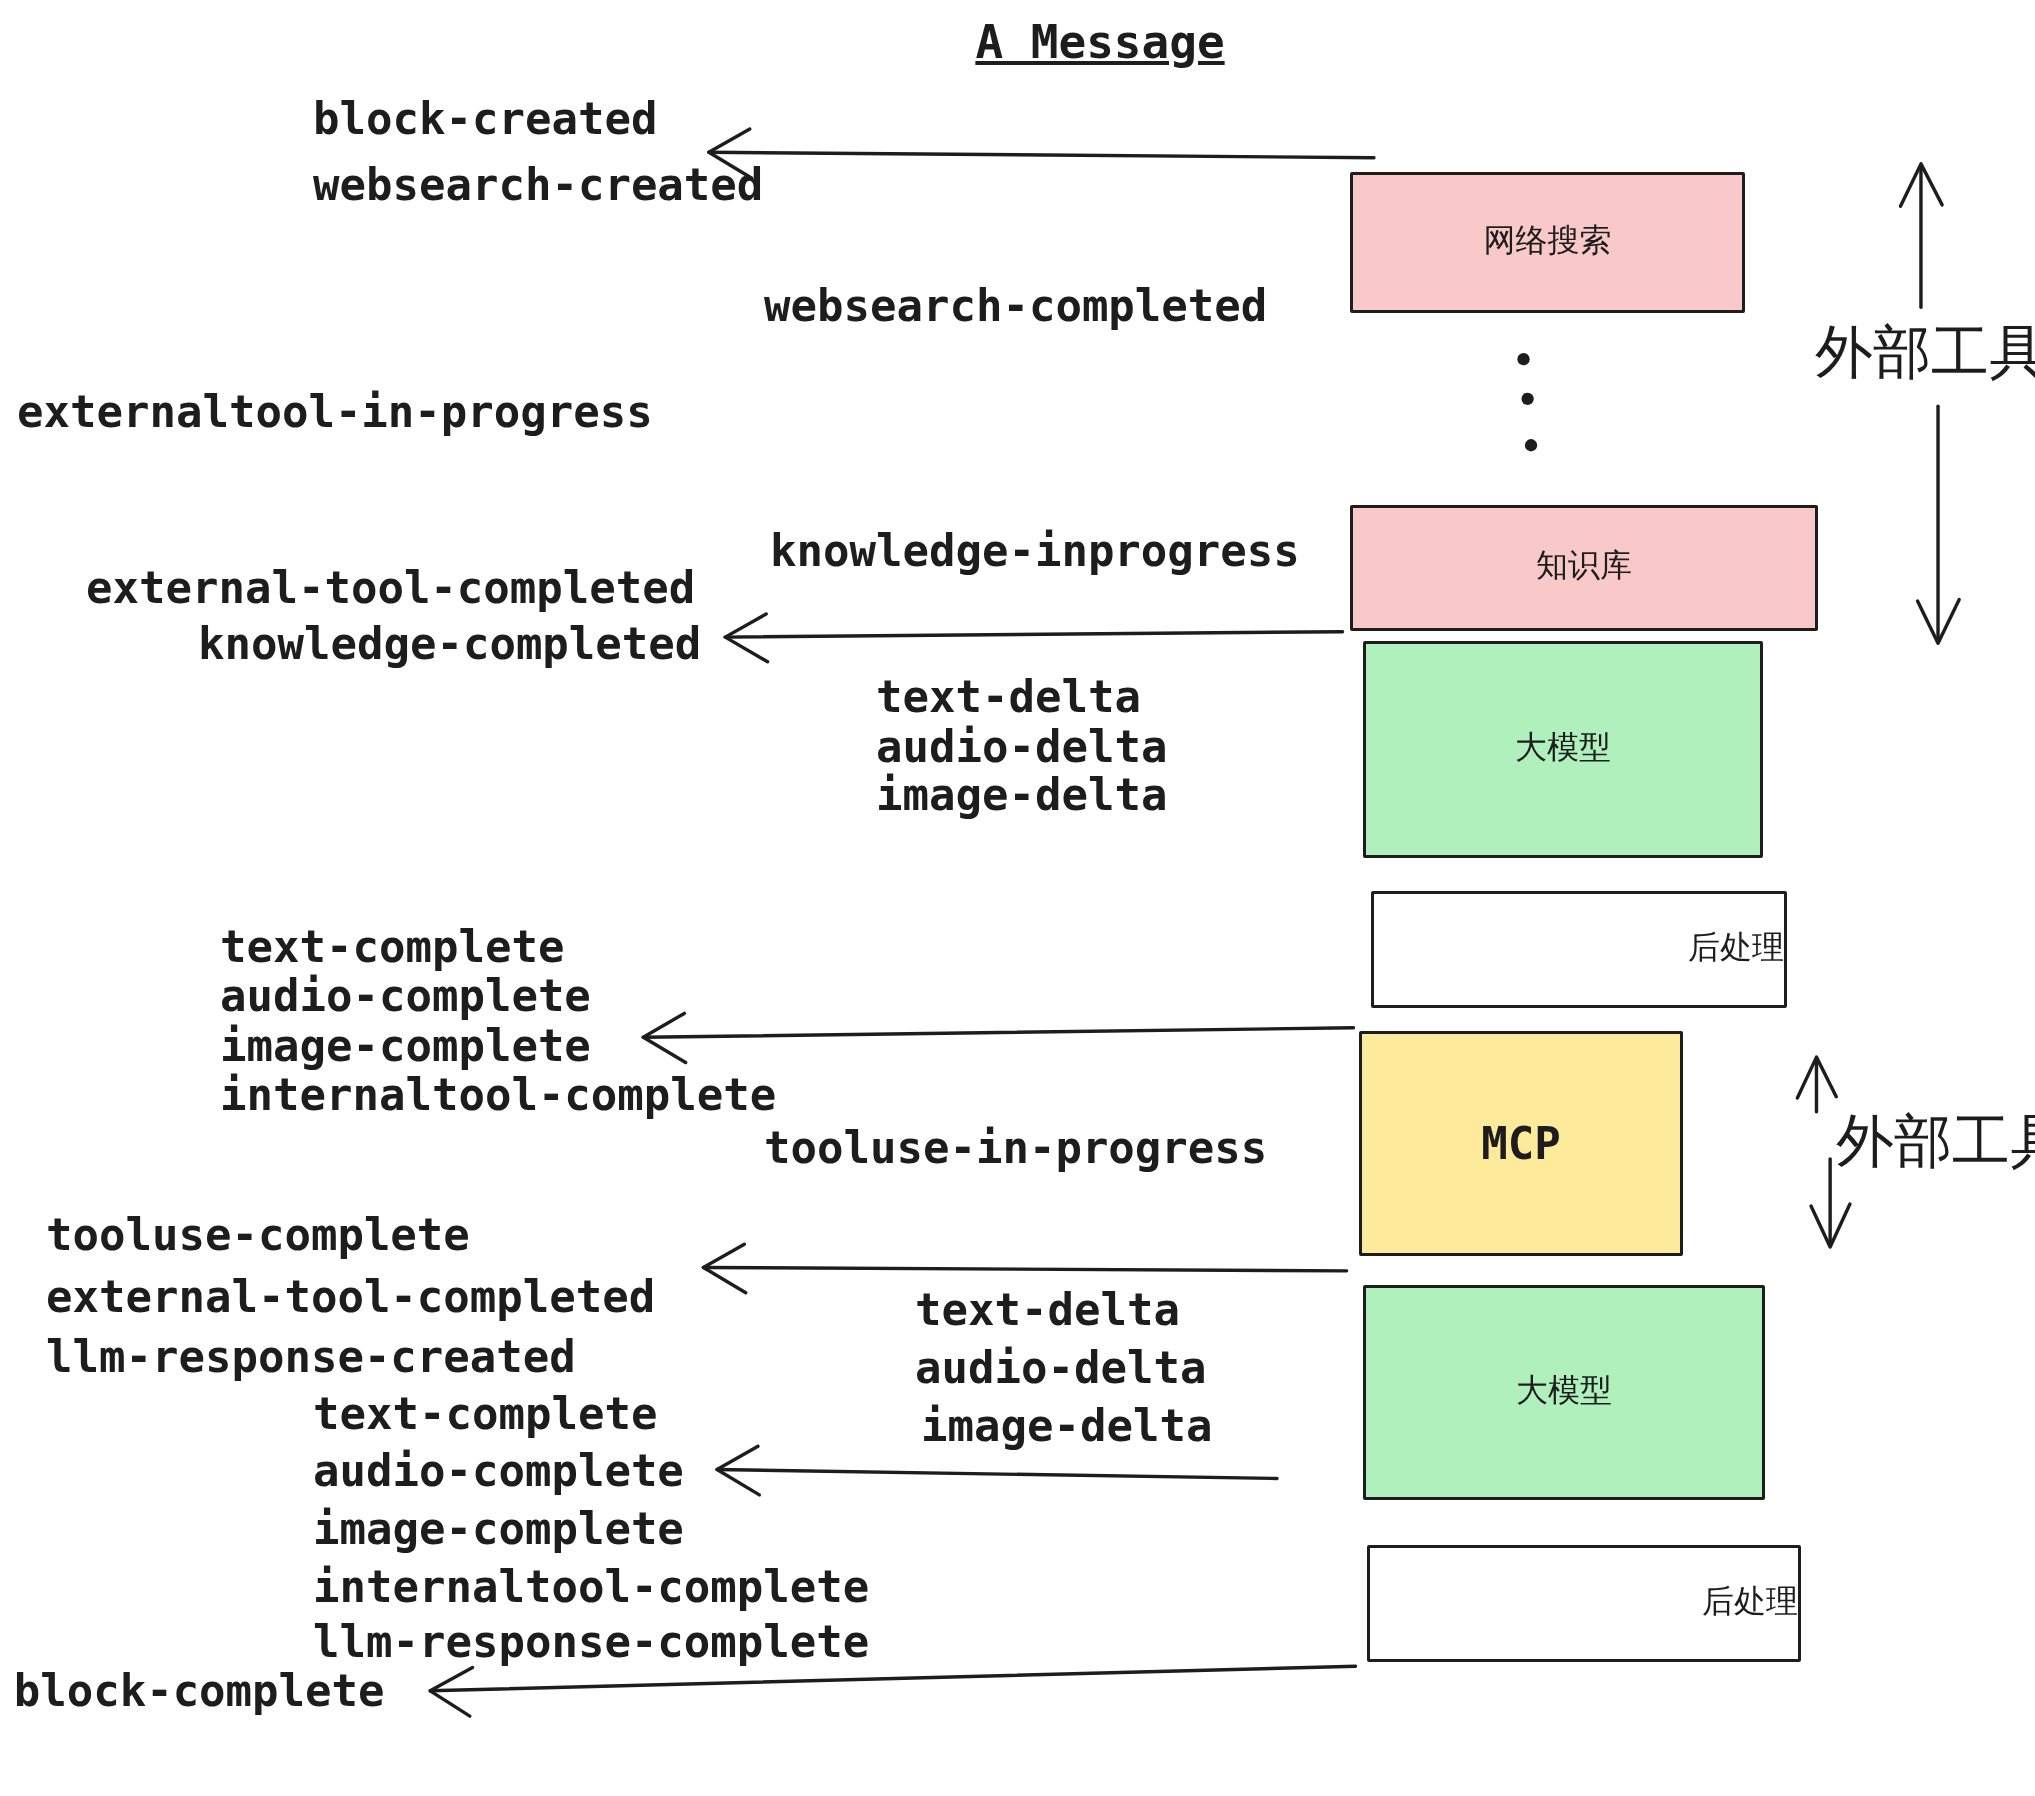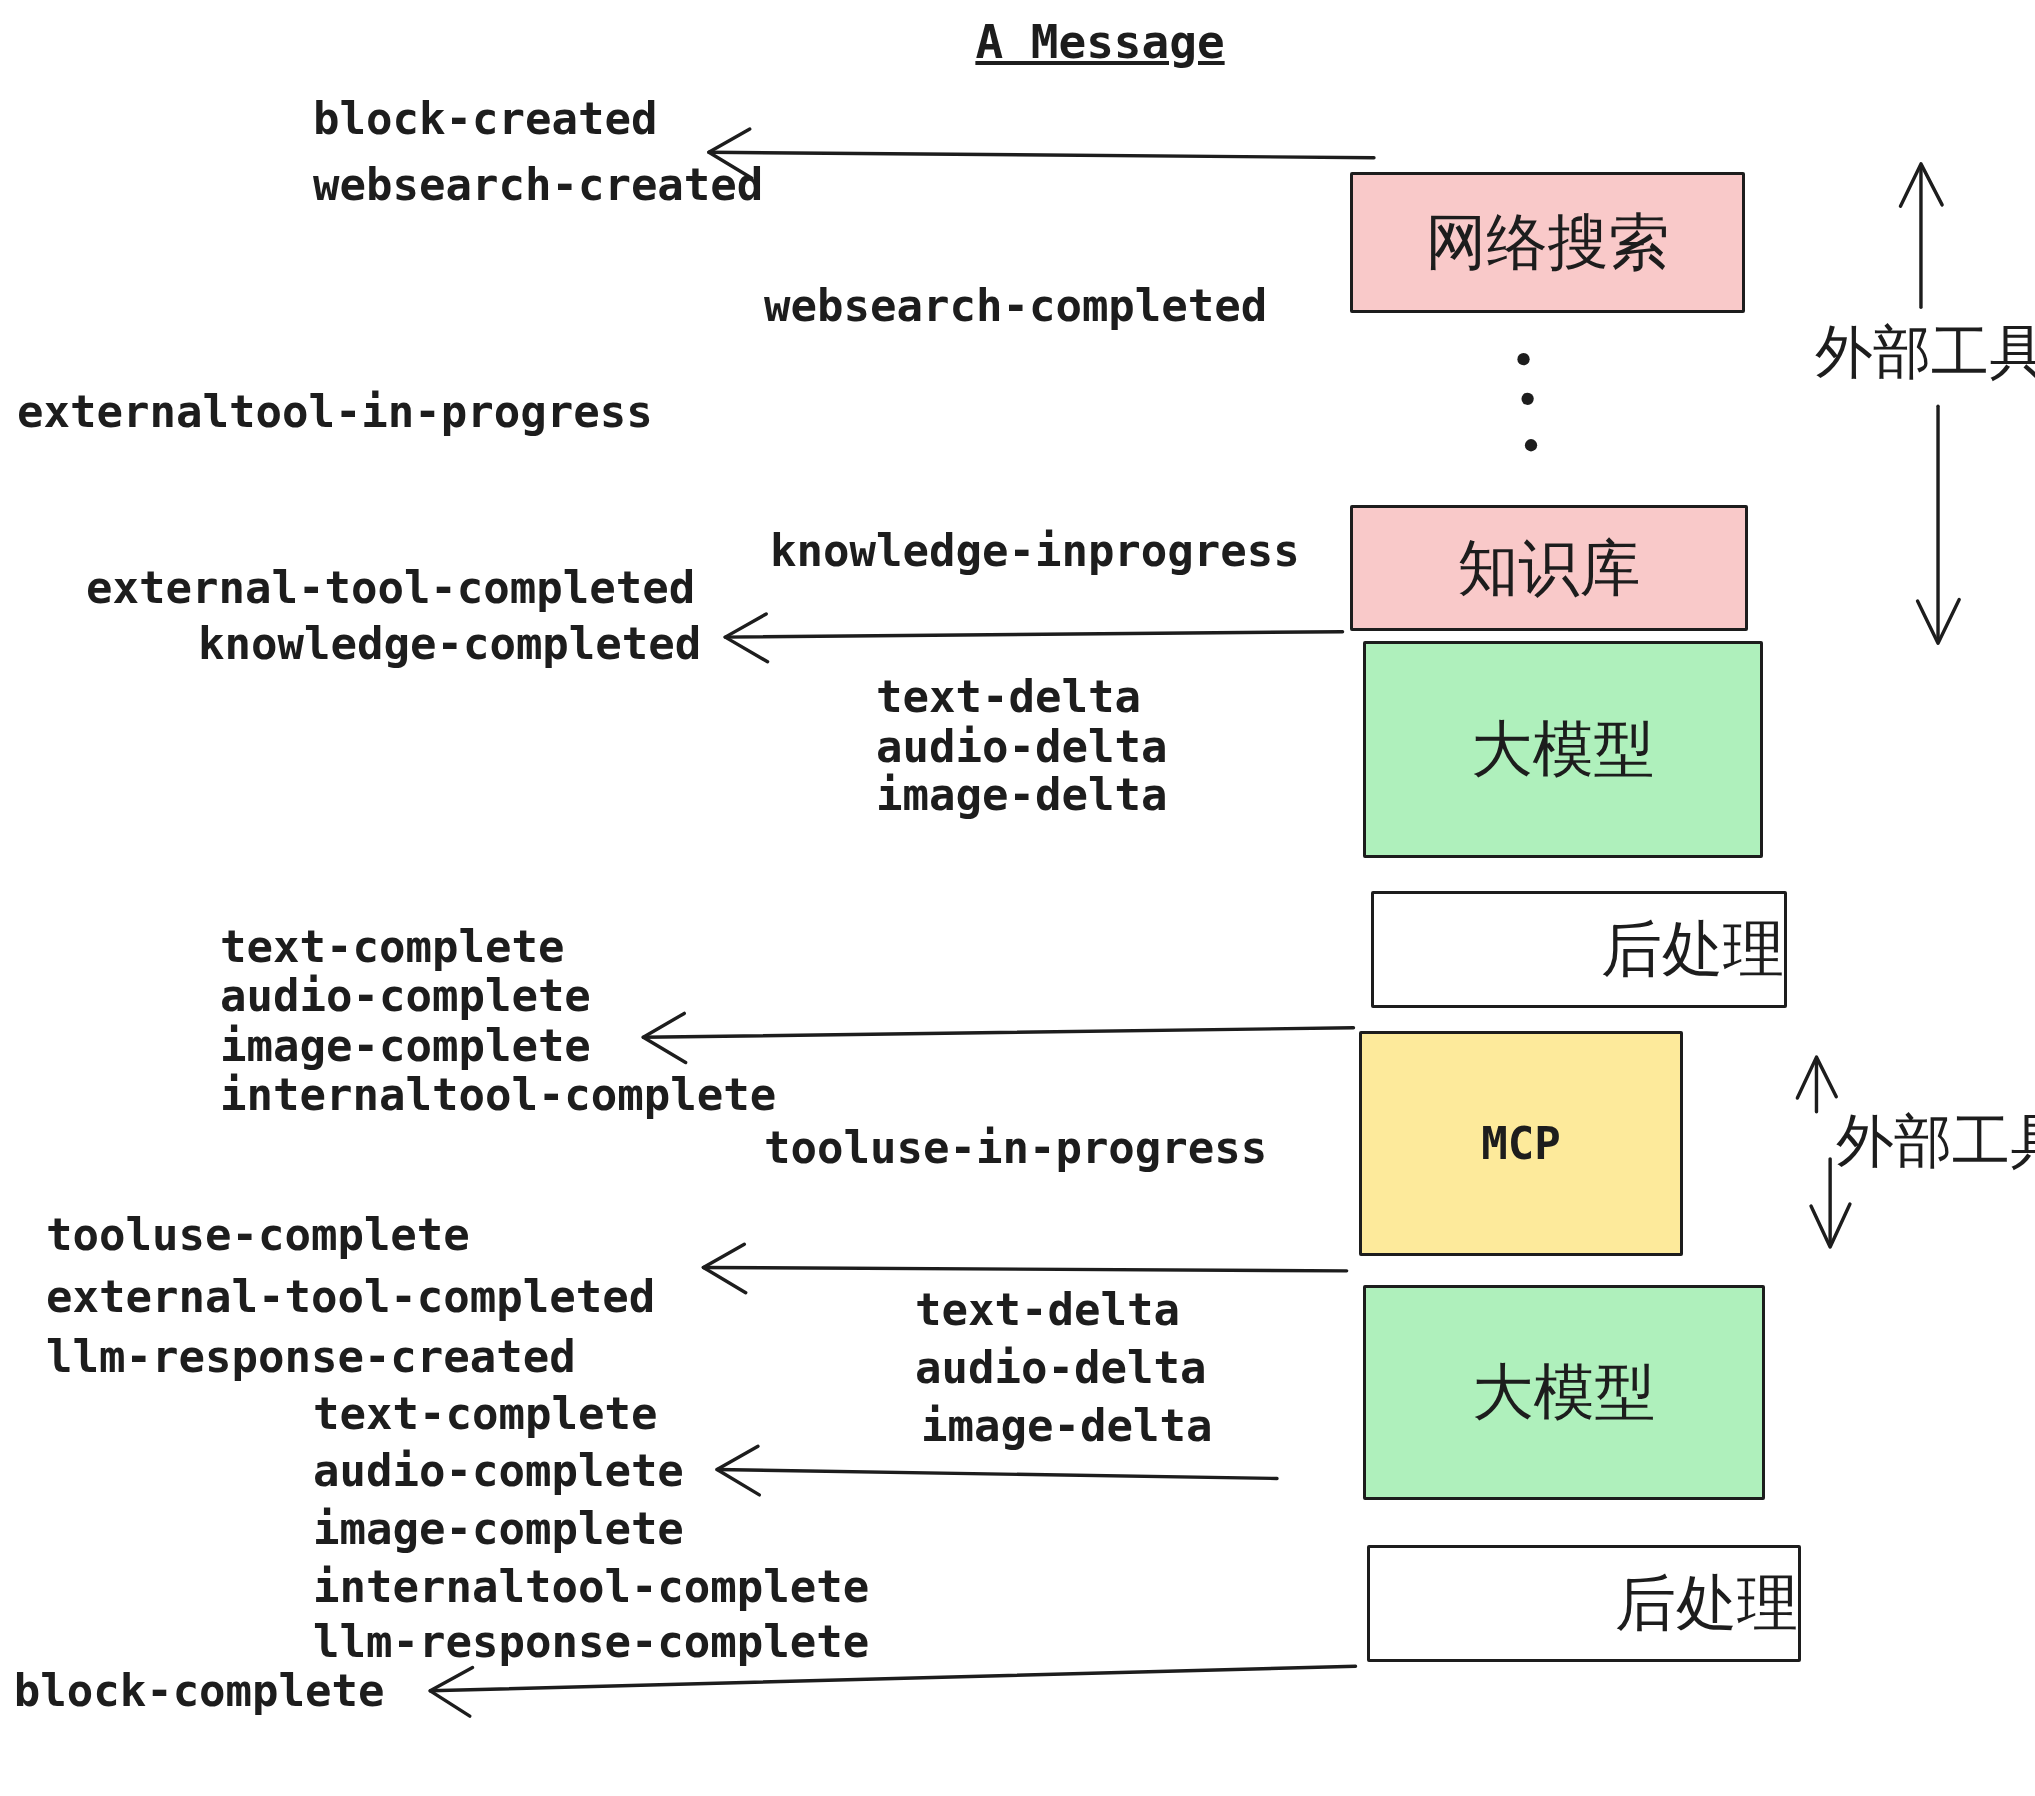--- a/index.html
+++ b/index.html
@@ -30,22 +30,22 @@
     white-space:nowrap;letter-spacing:0;
   }
   .box{
     position:absolute;
     border:3.4px solid var(--ink);
     border-radius:2px;
     display:flex;align-items:center;justify-content:center;
     box-sizing:border-box;
   }
   .box .cjk{
-    font-family:Liberation Serif, serif;
-    font-size:61px;line-height:1;white-space:nowrap;
+    font-family:Liberation Mono, monospace;
+    font-size:32px;line-height:1;white-space:nowrap;
   }
   .box .latin{
     font-family:"DejaVu Sans Mono","Liberation Mono",monospace;
     font-size:44px;font-weight:bold;line-height:1;white-space:nowrap;
   }
   .fill-pink{background:var(--pink);}
   .fill-green{background:var(--green);}
   .fill-yellow{background:var(--yellow);}
   .fill-white{background:var(--paper);justify-content:flex-end;}
   .side-label{
@@ -151,21 +151,21 @@
   <div class="evt" style="left:313px;top:1415px">text-complete</div>
   <div class="evt" style="left:313px;top:1472px">audio-complete</div>
   <div class="evt" style="left:313px;top:1530px">image-complete</div>
   <div class="evt" style="left:313px;top:1588px">internaltool-complete</div>
   <div class="evt" style="left:313px;top:1643px">llm-response-complete</div>
   <div class="evt" style="left:13.7px;top:1692px">block-complete</div>
 
   <div class="box fill-pink" style="left:1350px;top:172px;width:395px;height:141px">
     <span class="cjk">网络搜索</span>
   </div>
-  <div class="box fill-pink" style="left:1350px;top:505px;width:398px;height:126px">
+  <div class="box fill-pink" style="left:1350px;top:505px;width:468px;height:126px">
     <span class="cjk">知识库</span>
   </div>
   <div class="box fill-green" style="left:1363px;top:641px;width:400px;height:217px">
     <span class="cjk">大模型</span>
   </div>
   <div class="box fill-white" style="left:1371px;top:891px;width:416px;height:117px">
     <span class="cjk">后处理</span>
   </div>
   <div class="box fill-yellow" style="left:1359px;top:1031px;width:324px;height:225px">
     <span class="latin">MCP</span>

